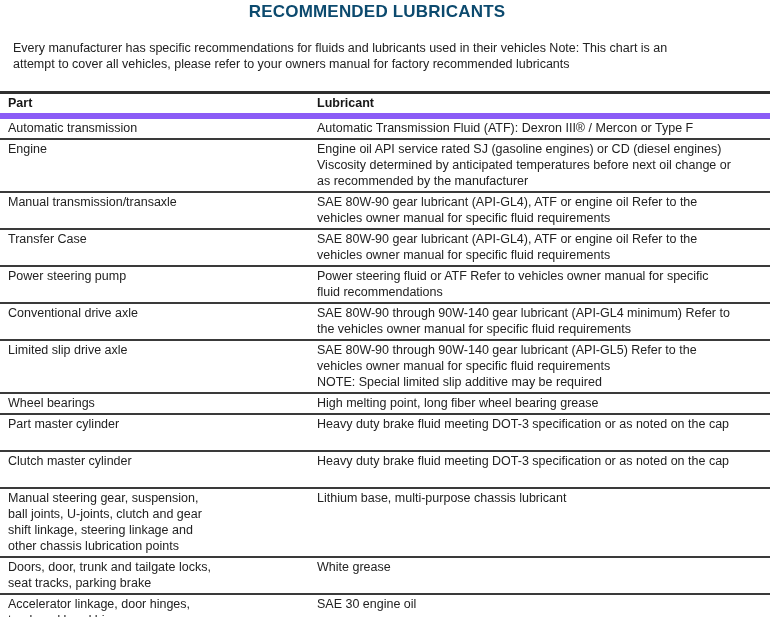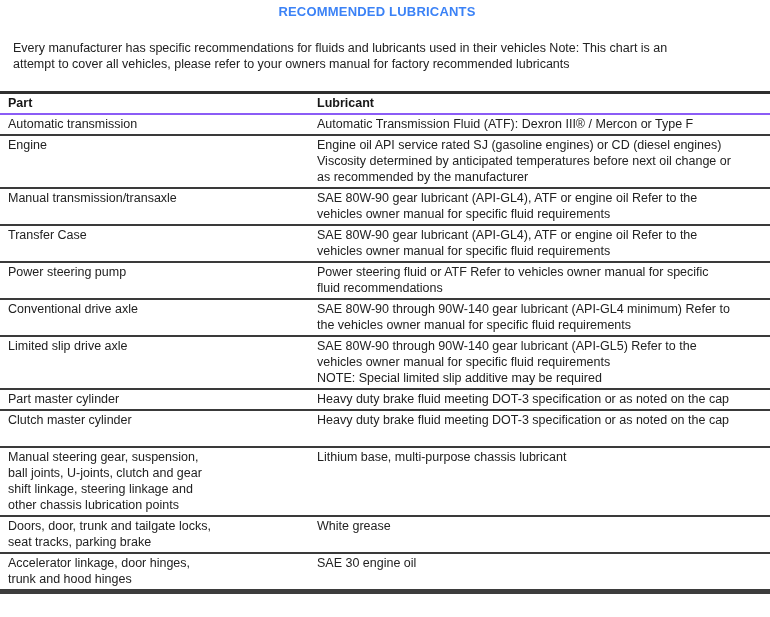--- a/index.html
+++ b/index.html
@@ -12,42 +12,42 @@
     height: 617px;
     overflow: hidden;
     font-family: "Liberation Sans", sans-serif;
     font-size: 12.5px;
     line-height: 16px;
     color: #1d1d1d;
     -webkit-font-smoothing: antialiased;
   }
   .page-title {
     margin: 4px 16px 0 0;
-    font-size: 13px;
+    font-size: 17px;
     font-weight: bold;
     text-align: center;
     letter-spacing: 0.2px;
-    color: #3b82f6;
+    color: #0c4a6e;
   }
   .intro-text {
     margin: 20px 5px 0 13px;
     white-space: pre-line;
     color: #222222;
   }
   table.lubricants {
     margin-top: 19px;
     width: 770px;
     border-collapse: collapse;
     table-layout: fixed;
     border-top: 3px solid #2f2f2f;
     border-bottom: 5px solid #3d3d3d;
   }
   col.part-col { width: 315px; }
   thead tr {
-    border-bottom: 2px solid #8b5cf6;
+    border-bottom: 6px solid #8b5cf6;
     padding-left: 42px;
   }
   th {
     font-weight: bold;
     text-align: left;
     vertical-align: top;
     padding: 1px 0 2px 0;
     color: #161616;
   }
   tbody tr {
@@ -118,20 +118,24 @@
         <td>SAE 80W-90 through 90W-140 gear lubricant (API-GL4 minimum) Refer to
 the vehicles owner manual for specific fluid requirements</td>
       </tr>
       <tr>
         <td>Limited slip drive axle</td>
         <td>SAE 80W-90 through 90W-140 gear lubricant (API-GL5) Refer to the
 vehicles owner manual for specific fluid requirements
 NOTE: Special limited slip additive may be required</td>
       </tr>
       <tr>
+        <td>Wheel bearings</td>
+        <td>High melting point, long fiber wheel bearing grease</td>
+      </tr>
+      <tr>
         <td>Part master cylinder</td>
         <td>Heavy duty brake fluid meeting DOT-3 specification or as noted on the cap</td>
       </tr>
       <tr>
         <td>Clutch master cylinder</td>
         <td>Heavy duty brake fluid meeting DOT-3 specification or as noted on the cap</td>
       </tr>
       <tr>
         <td>Manual steering gear, suspension,
 ball joints, U-joints, clutch and gear

